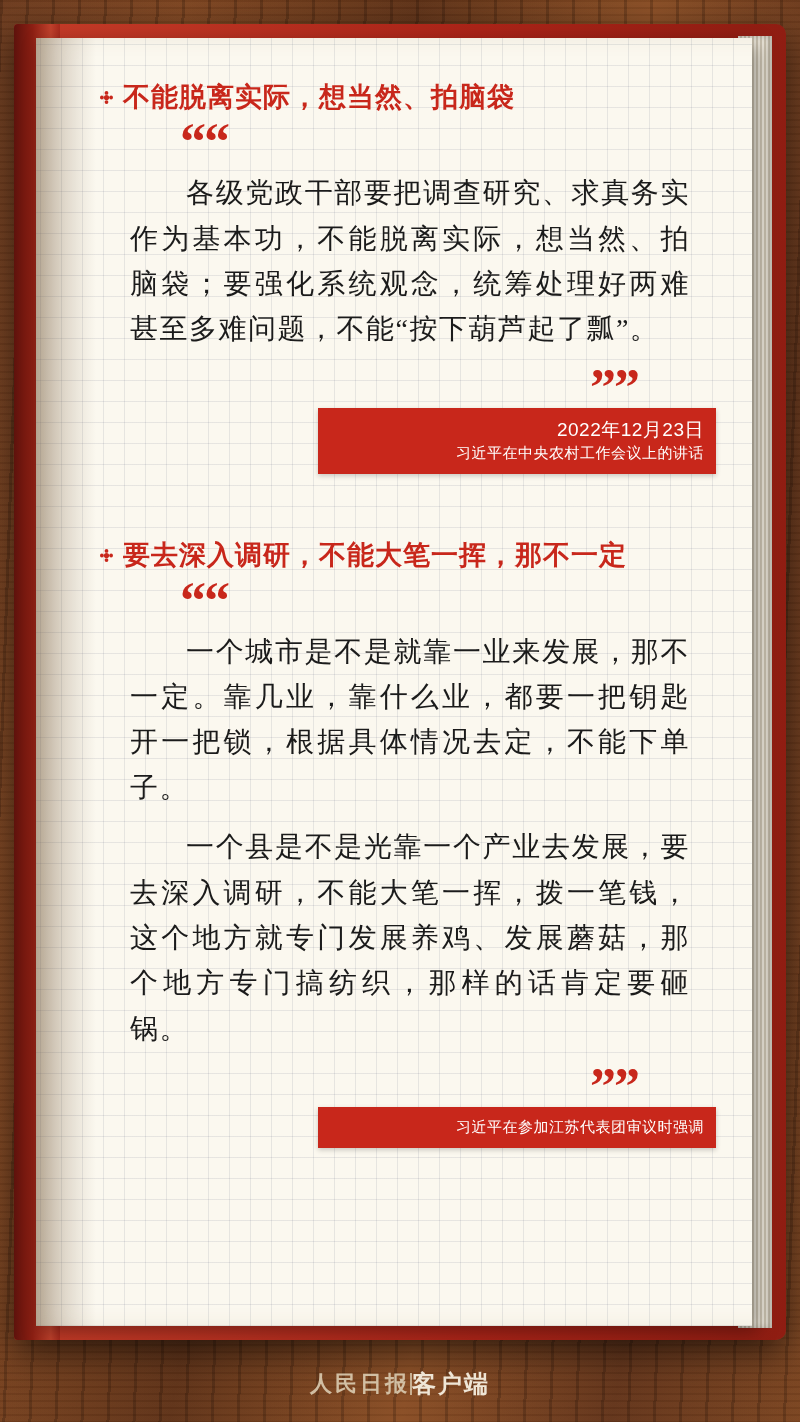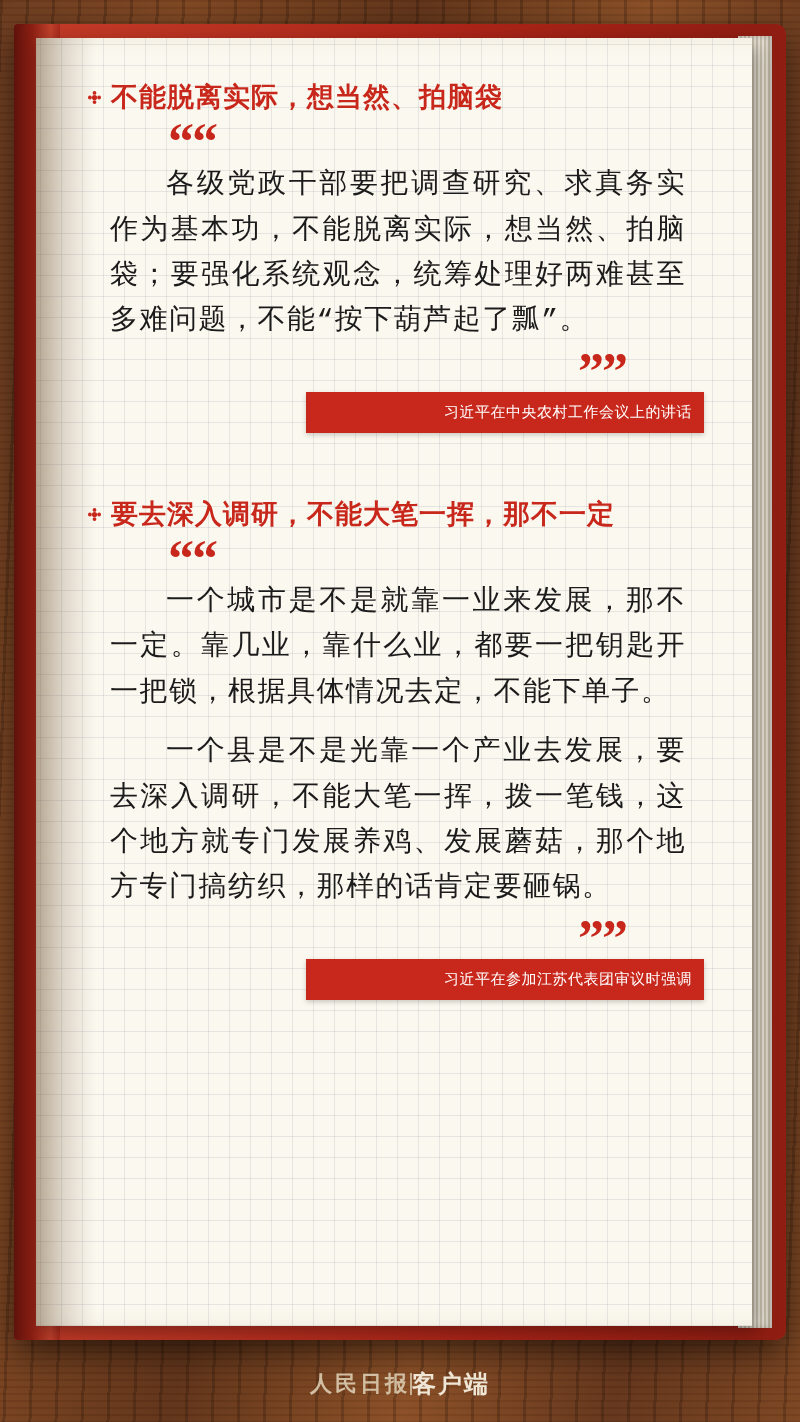--- a/index.html
+++ b/index.html
@@ -109,20 +109,21 @@
     width: 60px;
     background: linear-gradient(90deg, rgba(90,60,30,0.30), rgba(90,60,30,0.0));
     pointer-events: none;
   }
 
   .content {
     position: absolute;
     left: 48px;
     top: 40px;
     width: 620px;
+    padding-left: 12px;
   }
 
   
   .block { position: relative; }
   .block + .block { margin-top: 62px; }
 
   .headline {
     display: flex;
     align-items: flex-start;
     gap: 12px;
@@ -175,21 +176,21 @@
   .qmark-close { right: 78px; bottom: -20px; }
 
   .quote-body {
     font-family: "Liberation Serif", serif;
     color: #1b1b1b;
     font-size: 28px;
     line-height: 1.62;
     letter-spacing: 1.5px;
     text-align: justify;
   }
-  .quote-body p { margin: 0; text-indent: 2em; font-family: Liberation Mono, monospace; }
+  .quote-body p { margin: 8px; text-indent: 2em; }
   .quote-body p + p { margin-top: 14px; }
 
   
   .source {
     margin-top: 14px;
     margin-left: auto;
     width: 372px;
     background: #c8271b;
     color: #ffffff;
     padding: 9px 12px 11px 14px;
@@ -270,20 +271,21 @@
 
             <span class="qmark qmark-open">““</span>
             <span class="qmark qmark-close">””</span>
 
             <div class="quote-body">
               <p>各级党政干部要把调查研究、求真务实作为基本功，不能脱离实际，想当然、拍脑袋；要强化系统观念，统筹处理好两难甚至多难问题，不能“按下葫芦起了瓢”。</p>
             </div>
           </div>
 
           <div class="source">
+            <div class="date">2022年12月23日</div>
             <div class="occasion">习近平在中央农村工作会议上的讲话</div>
           </div>
         </section>
 
         <section class="block">
           <div class="headline">
             <span class="bullet">
               <svg width="13" height="13" viewBox="0 0 13 13" aria-hidden="true">
                 <circle cx="6.5" cy="6.5" r="2.6" fill="#c8271b"></circle>
                 <circle cx="6.5" cy="1.9" r="1.9" fill="#c8271b"></circle>

